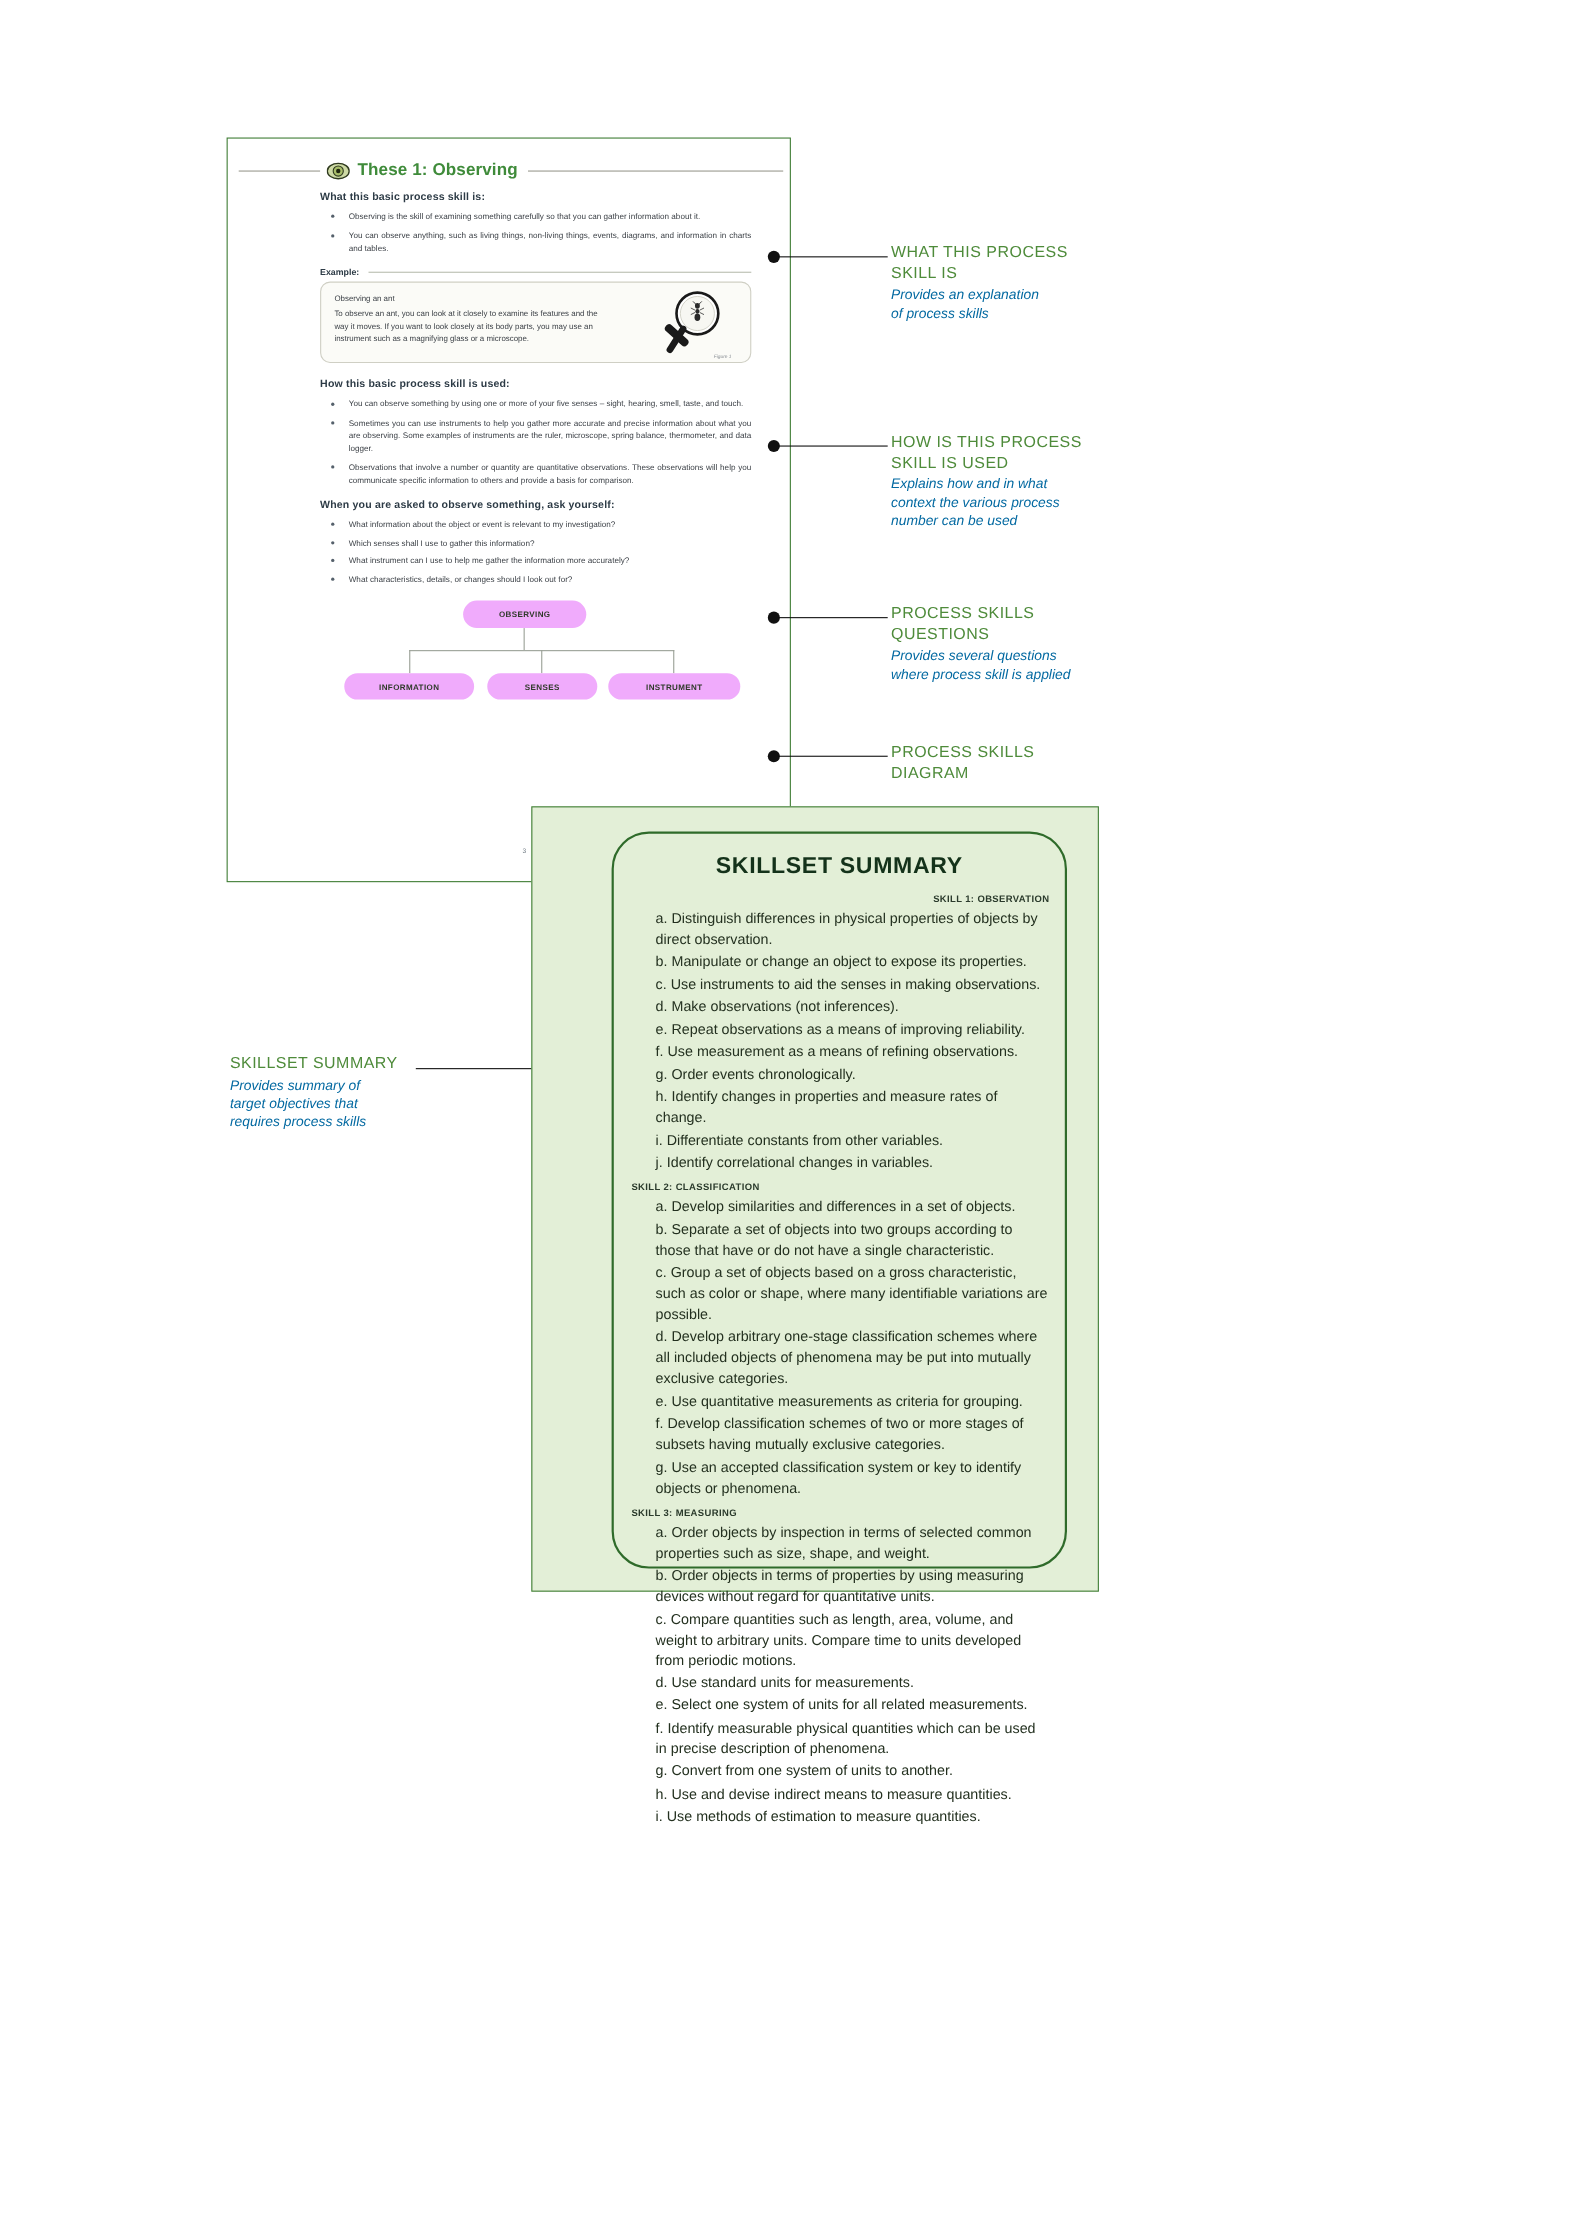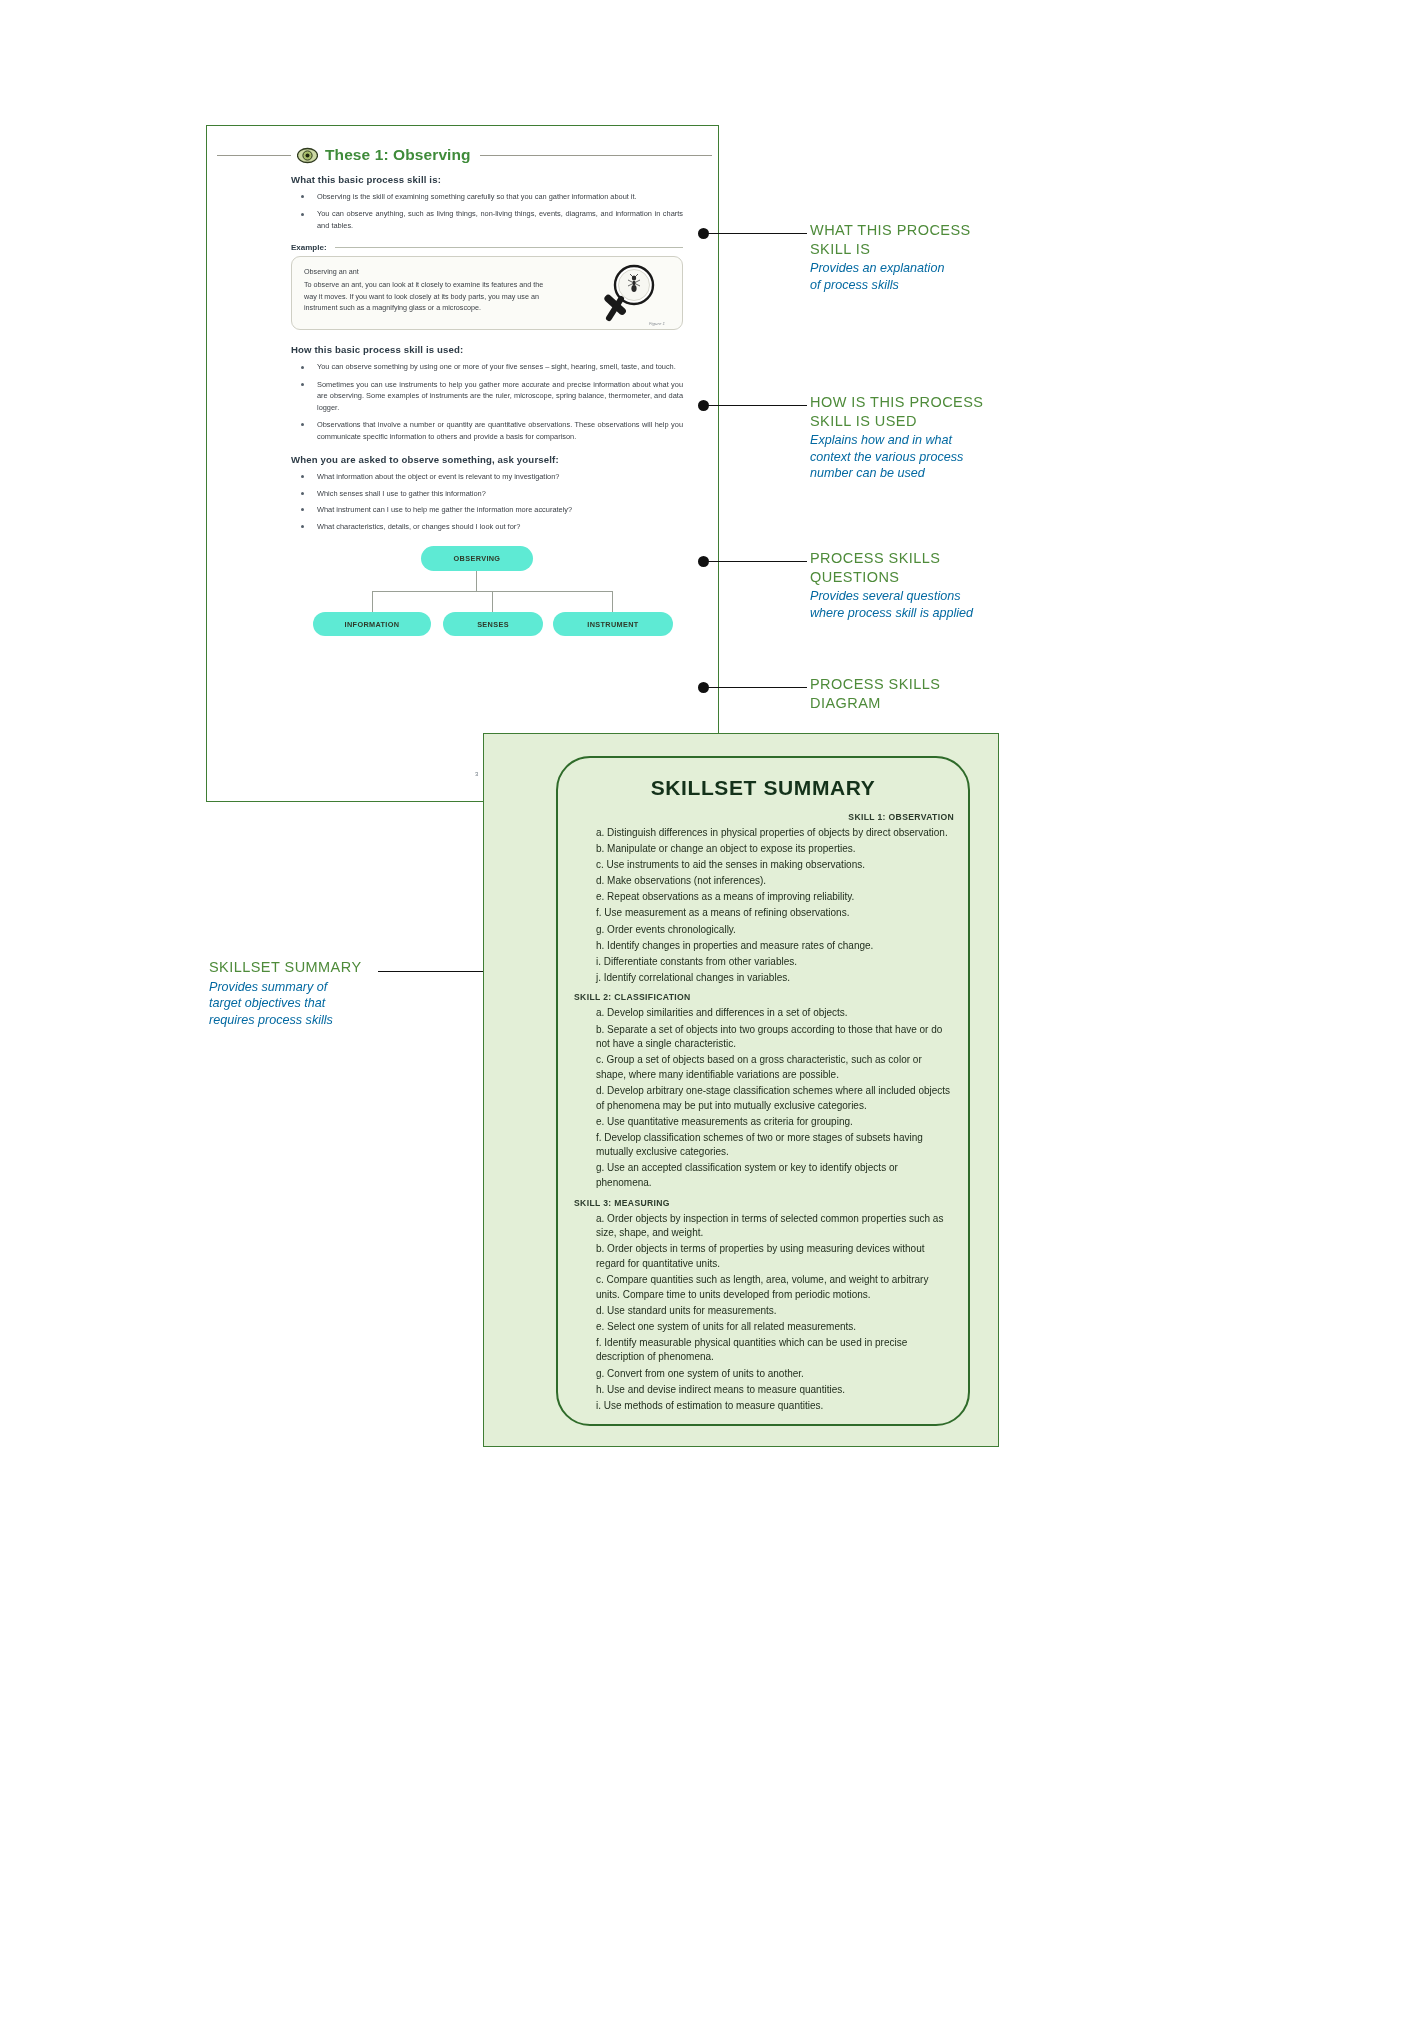--- a/index.html
+++ b/index.html
@@ -80,21 +80,21 @@
   }
   .fig-caption{
     position:absolute; right:17px; bottom:3px;
     font-size:4.4px; color:#8a8f95; font-style:italic;
   }
 
   
   .tree{ position:relative; margin:14px 0 0 0; height:92px; }
   .node{
     position:absolute;
-    background:#5eead4; border-radius:13px;
+    background:#f0abfc; border-radius:13px;
     display:flex; align-items:center; justify-content:center;
     font-size:7.3px; font-weight:bold; color:#2f3a2a;
     letter-spacing:.35px;
     box-shadow:0 0 0 0 transparent;
   }
   .node.root{ left:130px; top:0px; width:112px; height:25px; }
   .node.leaf{ top:66px; height:24px; }
   .node.n1{ left:22px; width:118px; }
   .node.n2{ left:152px; width:100px; }
   .node.n3{ left:262px; width:120px; }
@@ -146,21 +146,21 @@
     letter-spacing:.6px; margin-top:18px;
   }
   .summary-body{ padding:12px 14px 0 16px; }
   .skl-head{
     font-size:8.6px; font-weight:bold; color:#2b3b2c;
     letter-spacing:.35px; margin:7px 0 4px 0;
   }
   .skl-head:first-child{ margin-top:0;text-align:right; }
   ul.skl-list{ list-style:none; margin:0; padding:0 0 0 22px; }
   ul.skl-list li{
-    font-size:10px; line-height:1.46; color:#23301f;
+    font-size:13px; line-height:1.46; color:#23301f;
     margin-bottom:1.5px;
   }
 </style>
 </head>
 <body>
 
 <div class="page-sheet">
 
   <div class="skill-header">
     <div class="hrule left"></div>

